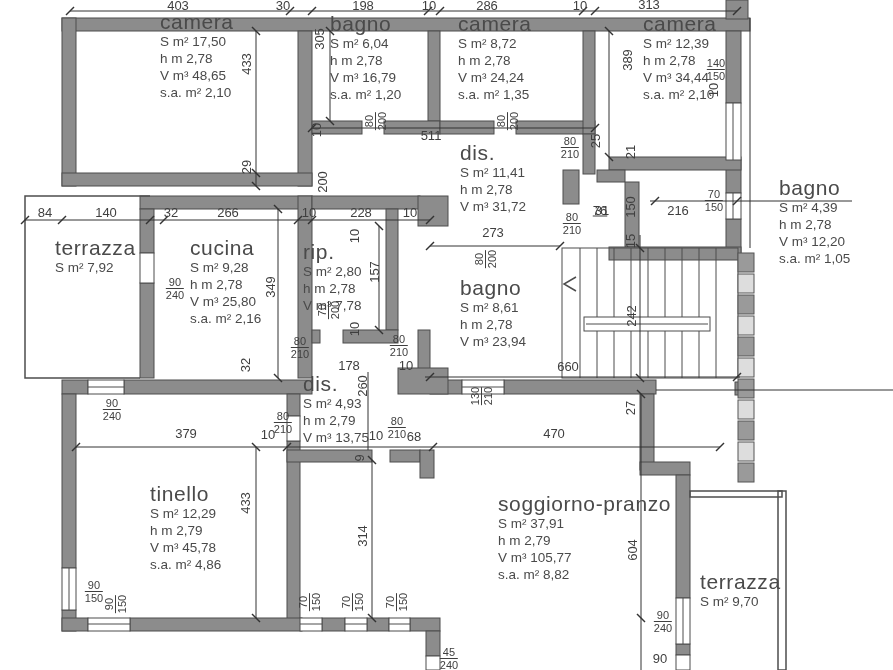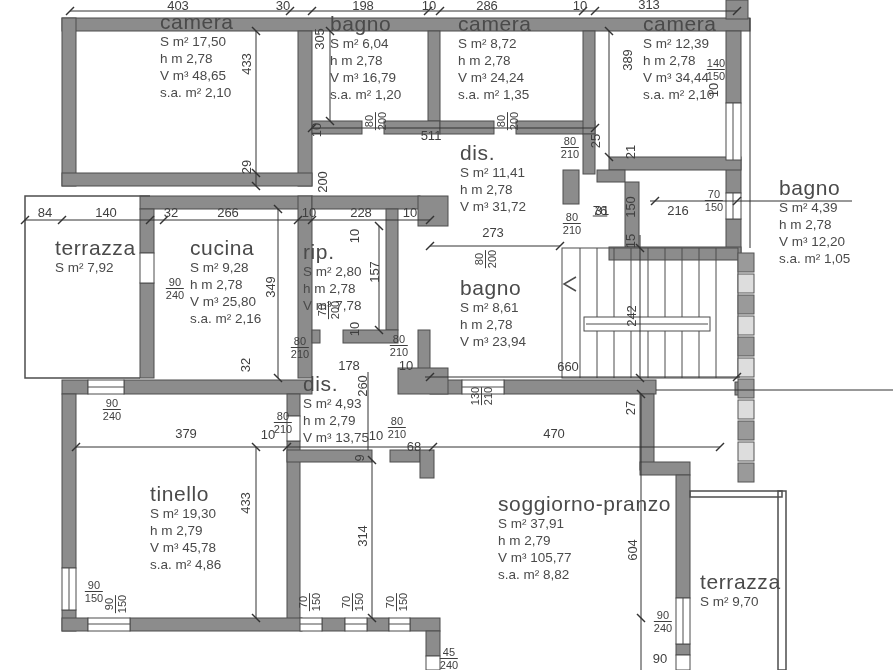--- a/index.html
+++ b/index.html
@@ -280,21 +280,21 @@
         <div class="room-stat">V m³ 23,94</div>
       </div>
       <div class="room" style="left: 303px; top: 372px;">
         <div class="room-title">dis.</div>
         <div class="room-stat">S m² 4,93</div>
         <div class="room-stat">h m 2,79</div>
         <div class="room-stat">V m³ 13,75</div>
       </div>
       <div class="room" style="left: 150px; top: 482px;">
         <div class="room-title">tinello</div>
-        <div class="room-stat">S m² 19,30</div>
+        <div class="room-stat">S m² 12,29</div>
         <div class="room-stat">h m 2,79</div>
         <div class="room-stat">V m³ 45,78</div>
         <div class="room-stat">s.a. m² 4,86</div>
       </div>
       <div class="room" style="left: 458px; top: 492px; margin-left: 40px;">
         <div class="room-title">soggiorno-pranzo</div>
         <div class="room-stat">S m² 37,91</div>
         <div class="room-stat">h m 2,79</div>
         <div class="room-stat">V m³ 105,77</div>
         <div class="room-stat">s.a. m² 8,82</div>
@@ -338,21 +338,21 @@
       <div class="dim rot" style="left: 354px; top: 329px;">10</div>
       <div class="dim" style="left: 349px; top: 365px;">178</div>
       <div class="dim" style="left: 406px; top: 365px;">10</div>
       <div class="dim" style="left: 493px; top: 232px;">273</div>
       <div class="dim" style="left: 568px; top: 366px;">660</div>
       <div class="dim rot" style="left: 631px; top: 316px;">242</div>
       <div class="dim rot" style="left: 362px; top: 386px;">260</div>
       <div class="dim" style="left: 268px; top: 434px;">10</div>
       <div class="dim" style="left: 186px; top: 433px;">379</div>
       <div class="dim" style="left: 376px; top: 435px;">10</div>
-      <div class="dim" style="left: 414px; top: 436px; margin-top: 10px;">68</div>
+      <div class="dim" style="left: 414px; top: 436px;">68</div>
       <div class="dim" style="left: 554px; top: 433px;">470</div>
       <div class="dim rot" style="left: 245px; top: 503px;">433</div>
       <div class="dim rot" style="left: 362px; top: 536px;">314</div>
       <div class="dim rot" style="left: 359px; top: 458px;">9</div>
       <div class="dim rot" style="left: 632px; top: 550px;">604</div>
       <div class="dim rot" style="left: 630px; top: 408px;">27</div>
       <div class="dim" style="left: 660px; top: 658px;">90</div>
       <div class="dim rot" style="left: 713px; top: 90px;">10</div>
       <span class="frac" style="left: 716px; top: 70px;">
         <span>140</span>

